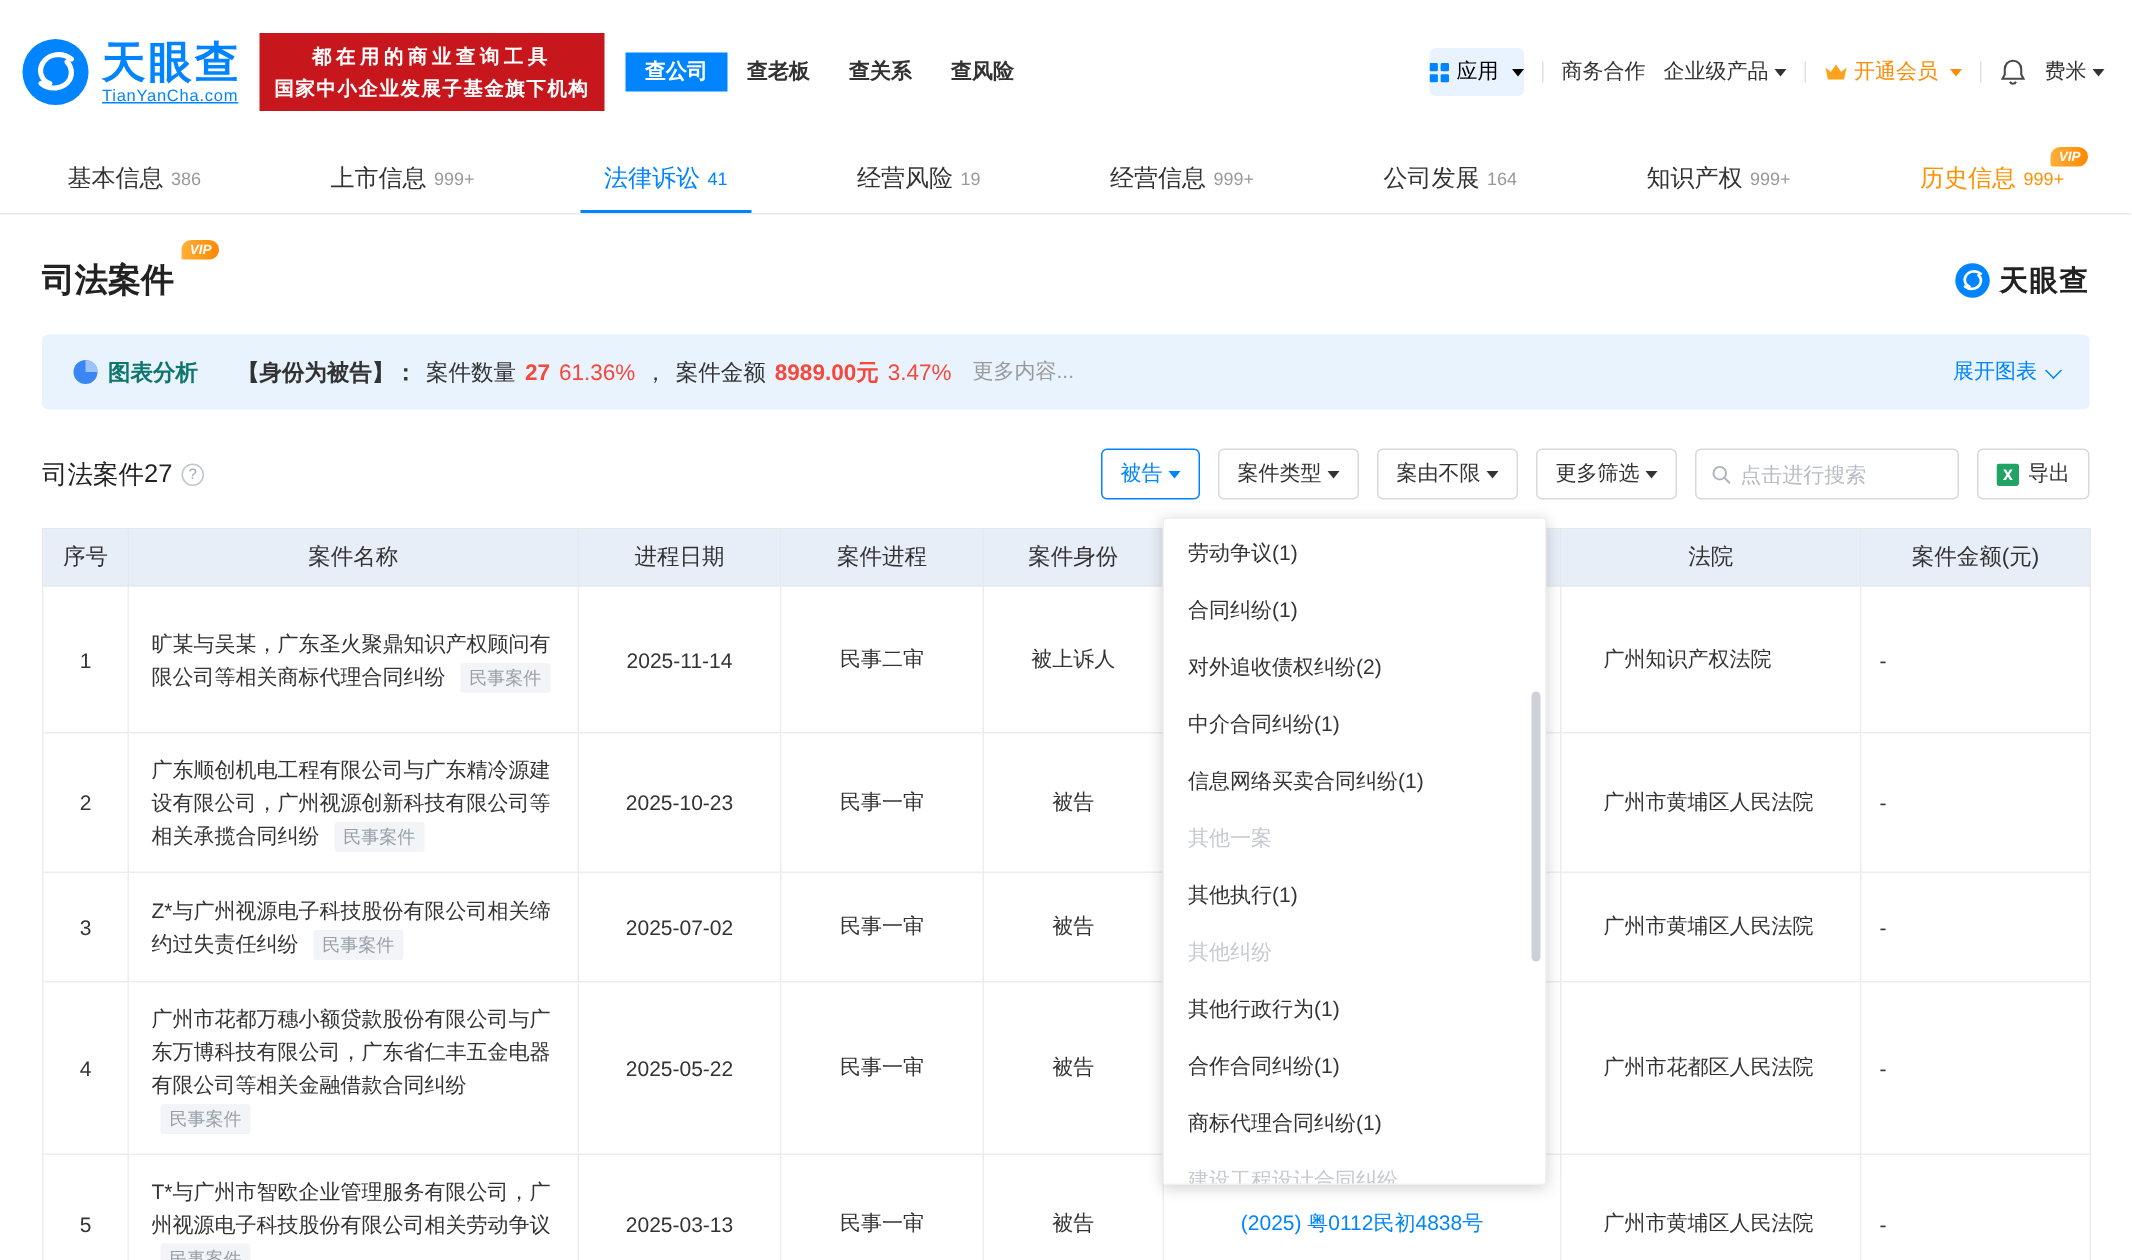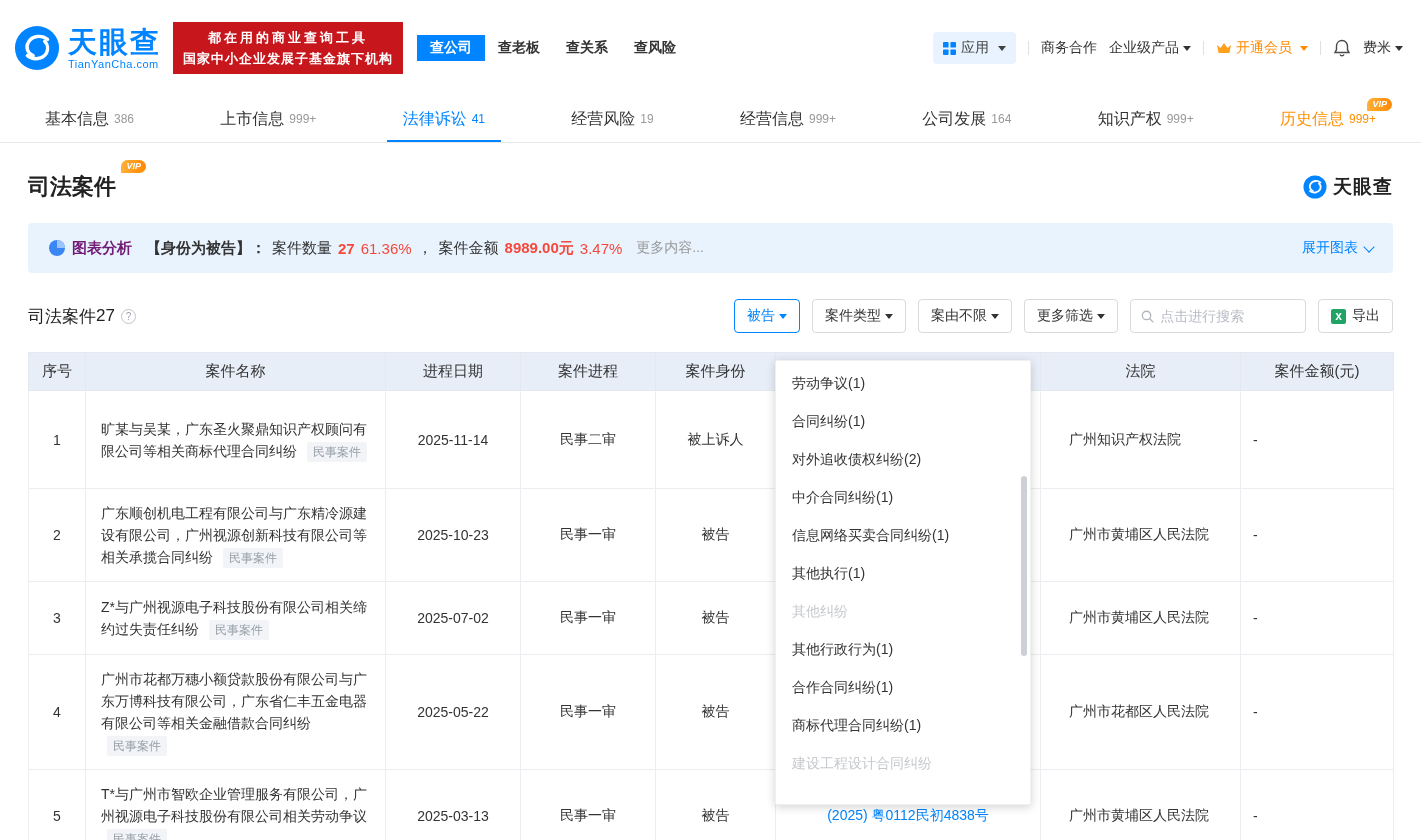--- a/index.html
+++ b/index.html
@@ -5,39 +5,39 @@
   * { margin:0; padding:0; box-sizing:border-box; }
   html,body { width:1421px; height:840px; overflow:hidden; background:#fff;
     font-family:"Liberation Sans","DejaVu Sans",sans-serif; color:#333; }
   .page { position:relative; width:1421px; height:840px; }
 
   
   .topbar { display:flex; align-items:center; height:96px; padding:0 18px 0 14px; }
   .logo { display:flex; align-items:center; cursor:pointer; }
   .logo-text { margin-left:8px; }
   .logo-cn { font-size:29px; font-weight:bold; color:#0084ff; letter-spacing:2px; line-height:32px; }
-  .logo-en { font-size:11px; color:#0084ff; letter-spacing:.5px; }
+  .logo-en { font-size:11px; color:#0084ff; letter-spacing:.5px;text-decoration:underline; }
   .slogan { background:#c8161d; color:#fff; font-size:13px; font-weight:bold; padding:5px 10px;
     margin-left:12px; line-height:21px; text-align:center; }
   .slogan .l1 { letter-spacing:3px; }
   .slogan .l2 { letter-spacing:1px; }
   .search-area { margin-left:14px; width:452px; }
   .search-tabs { display:flex; align-items:flex-end;font-weight:bold; }
   .stab { font-size:14px; color:#333; padding:4px 13px; cursor:pointer; }
   .stab.active { background:#0084ff; color:#fff; }
   .search-row { display:flex; height:42px; }
   .search-input-wrap { position:relative; flex:1; }
   .search-input-wrap input { width:100%; height:42px; border:2px solid #0084ff; border-right:none;
     padding:0 34px 0 12px; font-size:14px; color:#333; outline:none; }
   .clear-btn { position:absolute; right:12px; top:13px; width:16px; height:16px; background:#c9ced6;
     color:#fff; border-radius:50%; font-size:12px; line-height:15px; text-align:center; cursor:pointer; }
   .search-btn { width:88px; background:#0084ff; color:#fff; border:none; font-size:16px; cursor:pointer; }
   .top-nav { margin-left:auto; display:flex; align-items:center; font-size:14px; color:#333; gap:12px; white-space:nowrap; }
-  .apps-btn { display:flex; align-items:center; gap:5px; background:#e8f3ff; color:#404040;
-    padding:7px 10px; border-radius:4px; cursor:pointer; }
+  .apps-btn { display:flex; align-items:center; gap:5px; background:#e8f3ff; color:#000000;
+    padding:7px 0; border-radius:4px; cursor:pointer; }
   .nav-divider { width:1px; height:14px; background:#e0e0e0; }
   .nav-link { cursor:pointer; display:flex; align-items:center; }
   .vip-link { color:#ff8b03; gap:4px;text-align:center; }
   .bell-btn { cursor:pointer; display:flex; align-items:center; }
   .caret { display:inline-block; width:0; height:0; border-left:4px solid transparent;
     border-right:4px solid transparent; border-top:5px solid currentColor; margin-left:4px; }
 
   
   .page-tabs { display:flex; justify-content:space-between; align-items:stretch; height:47px;
     padding:0 45px; border-bottom:1px solid #e9e9e9; }
@@ -57,21 +57,21 @@
     margin-top:22px; height:44px; }
   .sec-title-wrap { position:relative; }
   .sec-title { font-size:22px; font-weight:bold; color:#222; }
   .sec-vip-pos { position:absolute; top:-12px; right:-30px; }
   .brand-right { display:flex; align-items:center; gap:6px; }
   .brand-right .brand-name { font-size:19px; font-weight:bold; color:#222; letter-spacing:1px; }
 
   
   .chart-bar { margin:14px 28px 0; height:50px; background:#e9f3fe; border-radius:4px; display:flex;
     align-items:center; padding:0 20px; font-size:15px; gap:6px; }
-  .chart-label { color:#701a75; font-weight:bold; margin-right:8px; }
+  .chart-label { color:#0f766e; font-weight:bold; margin-right:20px; }
   .chart-prefix { font-weight:bold; }
   .red { color:#f5483b; }
   .bold { font-weight:bold; }
   .more-link { color:#999; margin-left:8px; font-size:14px; cursor:pointer;text-align:right; }
   .expand-link { margin-left:auto; color:#0084ff; font-size:14px; cursor:pointer; display:flex; align-items:center; }
   .chev { display:inline-block; width:8px; height:8px; border-right:1.6px solid currentColor;
     border-bottom:1.6px solid currentColor; transform:rotate(45deg); margin-left:7px; margin-bottom:2px; }
 
   
   .filter-row { margin-top:26px; padding:0 28px; display:flex; align-items:center; }
@@ -96,21 +96,21 @@
     padding:12px 4px; }
   td.name-cell { text-align:left; padding:13px 15px; line-height:22px; }
   .case-name { cursor:pointer; }
   .case-tag { display:inline-block; font-size:12px; color:#979fa8; background:#f2f4f7; border-radius:2px;
     padding:1px 6px; margin-left:6px; line-height:18px; white-space:nowrap; }
   td.court-cell { text-align:left; padding-left:28px; }
   td.amount-cell { text-align:left; padding-left:12px; }
   .case-link { color:#0084ff; cursor:pointer; }
 
   
-  .cause-dropdown { position:absolute; left:775px; top:360px; width:256px; height:445px; background:#fff;
+  .cause-dropdown { position:absolute; left:775px; top:345px; width:256px; height:445px; background:#fff;
     box-shadow:0 2px 10px rgba(0,0,0,.18); border:1px solid #f0f0f0; border-radius:2px; overflow:hidden;
     z-index:20; padding-top:3px; }
   .dd-item { height:38px; line-height:38px; padding:0 16px; font-size:14px; color:#333; cursor:pointer;
     white-space:nowrap; overflow:hidden; }
   .dd-item.disabled { color:#c6c9ce; cursor:default; }
   .dd-thumb { position:absolute; right:3px; top:115px; width:6px; height:180px; border-radius:3px;
     background:#cdd0d6; cursor:pointer; }
 </style>
 </head>
 <body>
@@ -388,20 +388,21 @@
       </tr>
     </tbody>
   </table>
 
   <div class="cause-dropdown">
     <div class="dd-item">劳动争议(1)</div>
     <div class="dd-item">合同纠纷(1)</div>
     <div class="dd-item">对外追收债权纠纷(2)</div>
     <div class="dd-item">中介合同纠纷(1)</div>
     <div class="dd-item">信息网络买卖合同纠纷(1)</div>
+    <div class="dd-item disabled">其他一案</div>
     <div class="dd-item">其他执行(1)</div>
     <div class="dd-item disabled">其他纠纷</div>
     <div class="dd-item">其他行政行为(1)</div>
     <div class="dd-item">合作合同纠纷(1)</div>
     <div class="dd-item">商标代理合同纠纷(1)</div>
     <div class="dd-item disabled">建设工程设计合同纠纷</div>
     <div class="dd-thumb"></div>
   </div>
 
 </div>

